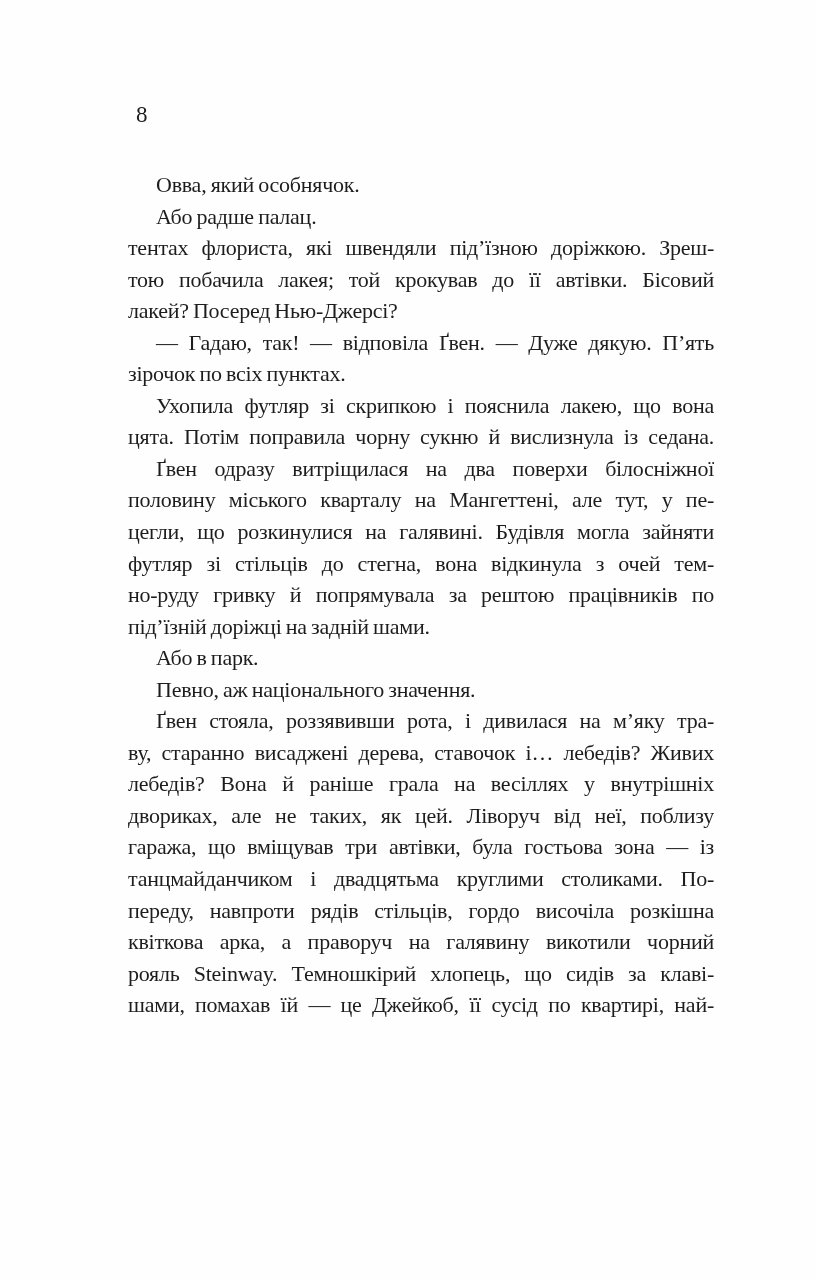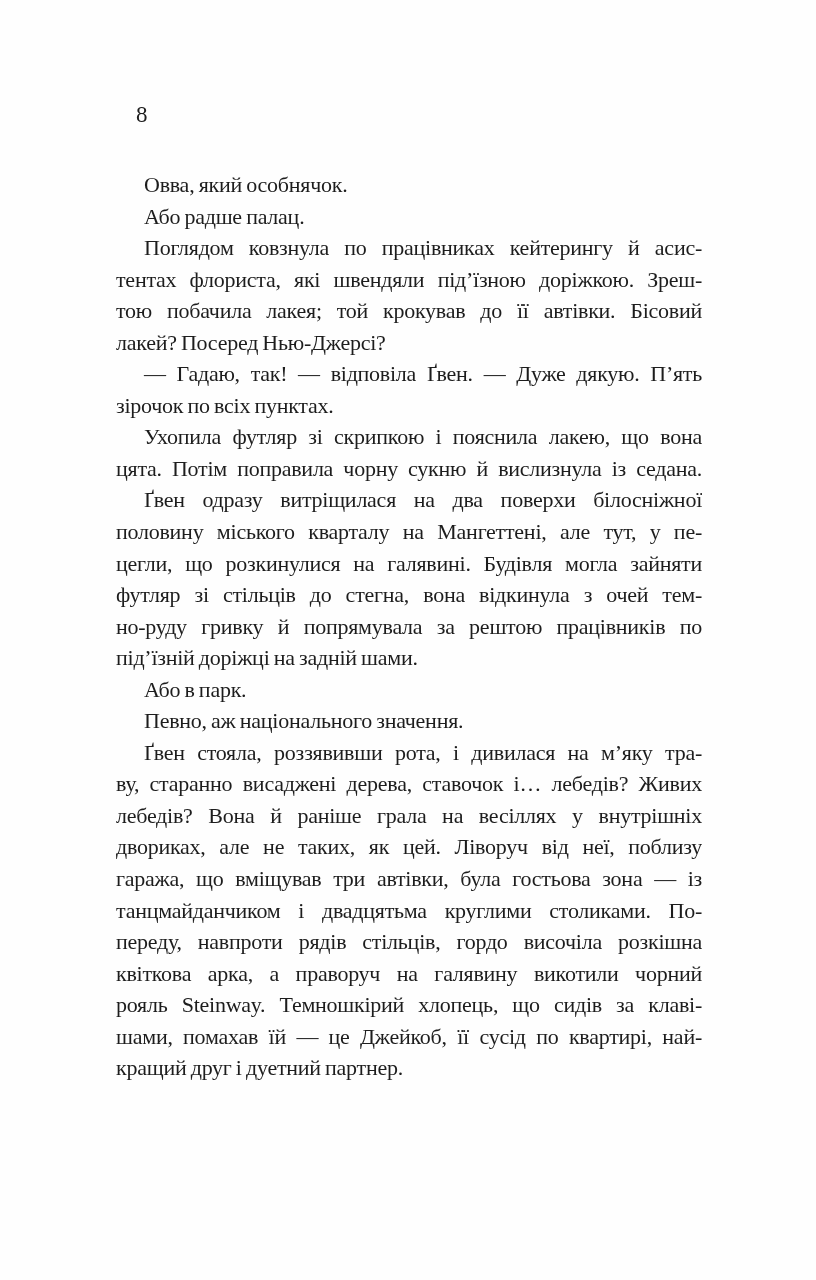--- a/index.html
+++ b/index.html
@@ -21,21 +21,21 @@
   }
   .page-number {
     position: absolute;
     left: 136px;
     top: 102px;
     font-size: 23px;
     line-height: 26px;
   }
   .text-block {
     position: absolute;
-    left: 116px;
+    left: 128px;
     top: 169px;
     width: 586px;
     font-size: 22px;
   }
   .line {
     height: 31.55px;
     line-height: 31.55px;
     overflow: hidden;
     letter-spacing: -0.25px;
     word-spacing: -1px;
@@ -52,21 +52,20 @@
   }
 </style>
 </head>
 <body>
 
 <div class="book-page">
   <div class="page-number">8</div>
   <div class="text-block">
       <div class="line indent"><span>Овва, який особнячок.</span></div>
       <div class="line indent"><span>Або радше палац.</span></div>
-      <div class="line justify indent"><span>Поглядом ковзнула по працівниках кейтерингу й асис-</span></div>
       <div class="line justify"><span>тентах флориста, які швендяли під’їзною доріжкою. Зреш-</span></div>
       <div class="line justify"><span>тою побачила лакея; той крокував до її автівки. Бісовий</span></div>
       <div class="line"><span>лакей? Посеред Нью-Джерсі?</span></div>
       <div class="line justify indent"><span>— Гадаю, так! — відповіла Ґвен. — Дуже дякую. П’ять</span></div>
       <div class="line"><span>зірочок по всіх пунктах.</span></div>
       <div class="line justify indent"><span>Ухопила футляр зі скрипкою і пояснила лакею, що вона</span></div>
       <div class="line justify"><span>цята. Потім поправила чорну сукню й вислизнула із седана.</span></div>
       <div class="line justify indent"><span>Ґвен одразу витріщилася на два поверхи білосніжної</span></div>
       <div class="line justify"><span>половину міського кварталу на Мангеттені, але тут, у пе-</span></div>
       <div class="line justify"><span>цегли, що розкинулися на галявині. Будівля могла зайняти</span></div>
@@ -78,15 +77,14 @@
       <div class="line justify indent"><span>Ґвен стояла, роззявивши рота, і дивилася на м’яку тра-</span></div>
       <div class="line justify"><span>ву, старанно висаджені дерева, ставочок і… лебедів? Живих</span></div>
       <div class="line justify"><span>лебедів? Вона й раніше грала на весіллях у внутрішніх</span></div>
       <div class="line justify"><span>двориках, але не таких, як цей. Ліворуч від неї, поблизу</span></div>
       <div class="line justify"><span>гаража, що вміщував три автівки, була гостьова зона — із</span></div>
       <div class="line justify"><span>танцмайданчиком і двадцятьма круглими столиками. По-</span></div>
       <div class="line justify"><span>переду, навпроти рядів стільців, гордо височіла розкішна</span></div>
       <div class="line justify"><span>квіткова арка, а праворуч на галявину викотили чорний</span></div>
       <div class="line justify"><span>рояль </span><span class="italic">Steinway</span><span>. Темношкірий хлопець, що сидів за клаві-</span></div>
       <div class="line justify"><span>шами, помахав їй — це Джейкоб, її сусід по квартирі, най-</span></div>
-      <div class="line"><span>кращий друг і дуетний партнер.</span></div>
     </div>
 </div>
 
 </body></html>

